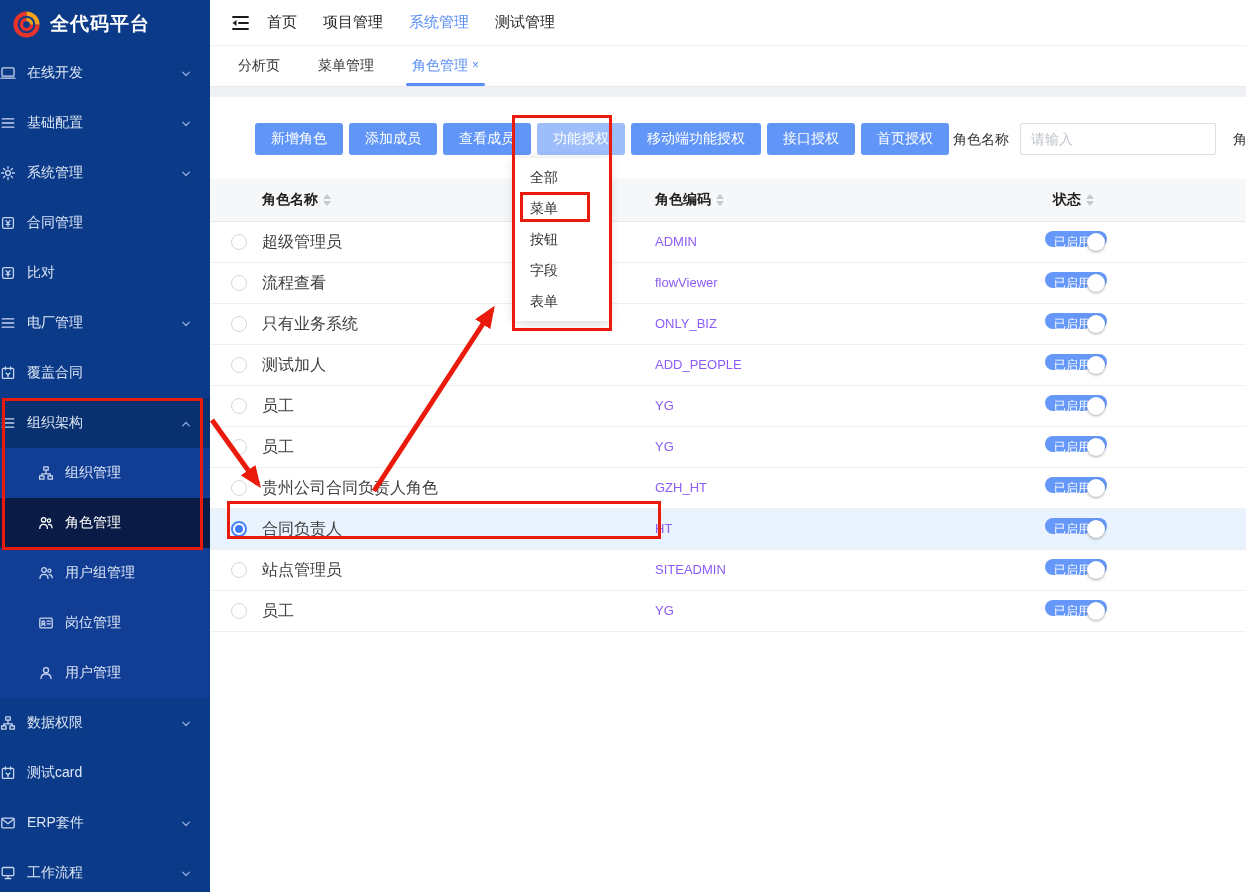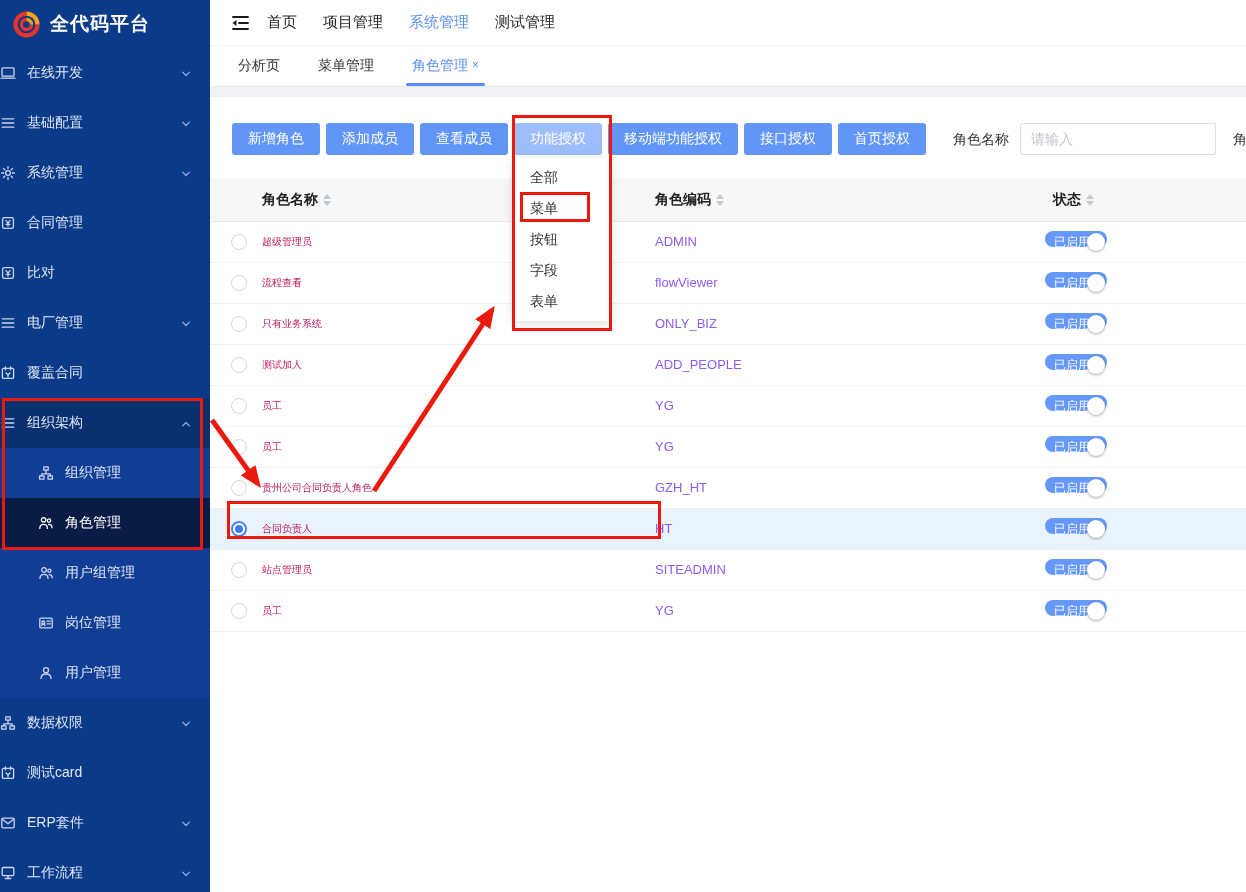--- a/index.html
+++ b/index.html
@@ -40,21 +40,21 @@
   .tabbar{height:40px;border-bottom:1px solid #e8e8e8;display:flex;align-items:stretch;padding-left:28px;background:#fff;}
   .tab{display:inline-flex;align-items:center;margin-right:38px;font-size:14px;color:#333;cursor:pointer;position:relative;}
   .tab.active{color:#5a8df6;}
   .tab.active::after{content:"";position:absolute;left:-6px;right:-6px;bottom:0;height:3px;background:#5a8df6;border-radius:2px;}
   .tab-close{font-size:12px;margin-left:4px;color:#5a8df6;position:relative;top:-1px;}
 
   .grayband{height:10px;background:#eff1f4;}
 
   .content{position:relative;background:#fff;}
   .toolbar{position:relative;height:32px;margin-top:26px;}
-  .btns{display:flex;gap:6px;margin-left:22px;}
+  .btns{display:flex;gap:6px;margin-left:45px;}
   .btn{height:32px;border:none;border-radius:3px;background:#6196f8;color:#fff;font-size:14px;
        padding:0 16px;cursor:pointer;font-family:inherit;white-space:nowrap;}
   .btn.highlight{background:#9dbefa;}
   .search-label{position:absolute;left:743px;top:0;line-height:32px;font-size:14px;color:#333;}
   .search-input{position:absolute;left:810px;top:0;width:196px;height:32px;box-sizing:border-box;
        border:1px solid #dcdfe6;border-radius:2px;padding:0 10px;font-size:14px;color:#333;outline:none;font-family:inherit;}
   .search-input::placeholder{color:#c0c4cc;}
   .clipped-label{position:absolute;left:1023px;top:0;line-height:32px;font-size:14px;color:#333;white-space:nowrap;}
 
   
@@ -67,21 +67,21 @@
   .sort{display:inline-flex;flex-direction:column;margin-left:5px;gap:2px;}
   .caret{width:0;height:0;border-left:4px solid transparent;border-right:4px solid transparent;}
   .caret.up{border-bottom:5px solid #c5c8ce;}
   .caret.down{border-top:5px solid #c5c8ce;}
   .trow{height:40px;border-bottom:1px solid #f0f0f0;position:relative;background:#fff;cursor:pointer;}
   .trow.selected{background:#e9f3fe;}
   .radio{position:absolute;left:21px;top:12px;width:16px;height:16px;border:1px solid #d3d7de;border-radius:50%;box-sizing:border-box;background:#fff;}
   .radio.on{border:2px solid #4a84f6;}
   .radio.on::after{content:"";position:absolute;left:2px;top:2px;width:8px;height:8px;border-radius:50%;background:#3f7bf5;}
   .cell{position:absolute;top:0;line-height:40px;white-space:nowrap;}
-  .cell.name{left:52px;font-size:10px;color:#be185d;}
+  .cell.name{left:52px;font-size:16px;color:#404040;}
   .cell.code{left:445px;font-size:13px;color:#8b5cf6;}
   .switch{position:absolute;left:835px;top:9px;width:62px;height:16px;border-radius:11px;background:#6598f8;display:block;}
   .switch-label{position:absolute;left:9px;top:0;line-height:22px;font-size:12px;color:#fff;}
   .knob{position:absolute;right:2px;top:2px;width:18px;height:18px;border-radius:50%;background:#fff;box-shadow:0 1px 3px rgba(0,0,0,.35);}
 
   
   .dropdown{position:absolute;left:514px;top:158px;width:96px;background:#fff;border-radius:4px;
       box-shadow:0 2px 12px rgba(0,0,0,.16);padding:4px 0;z-index:30;}
   .dd-item{height:31px;line-height:31px;padding-left:16px;font-size:14px;color:#333;cursor:pointer;}
 

